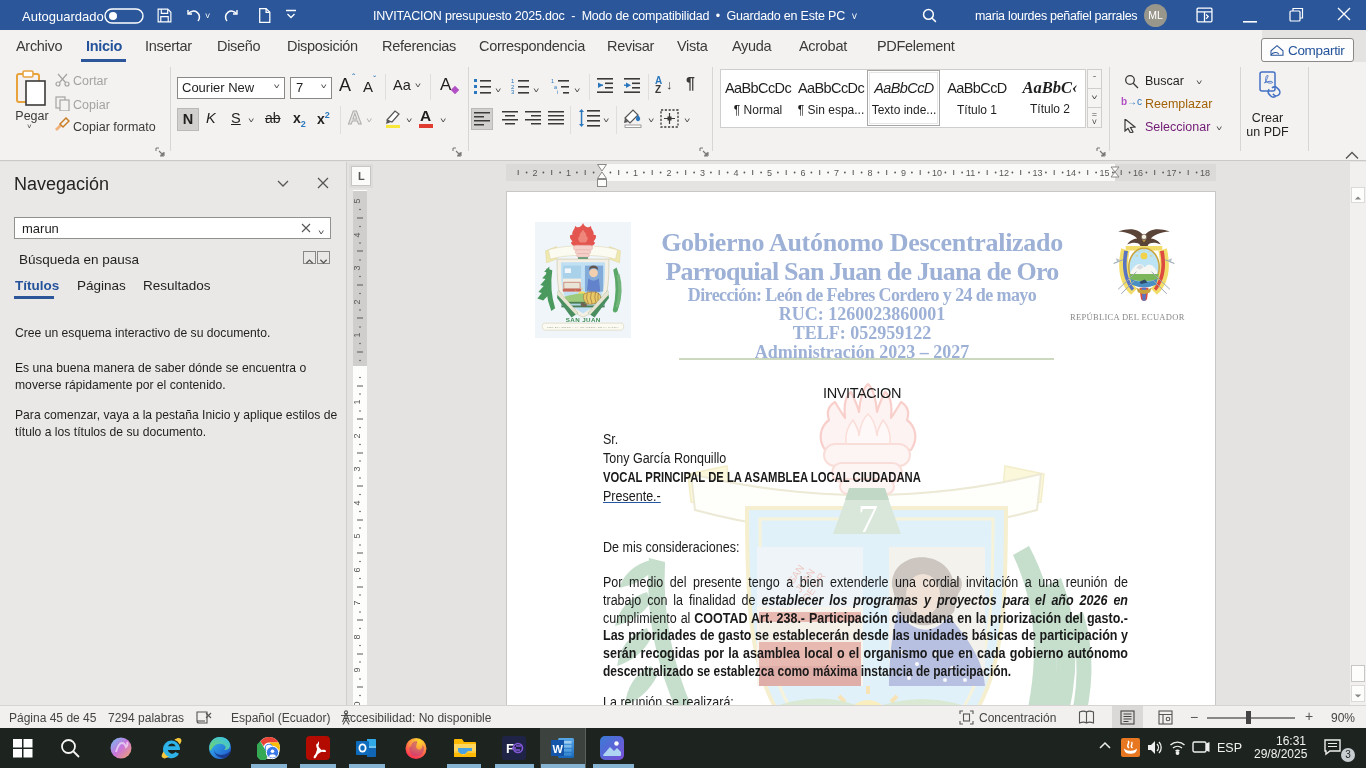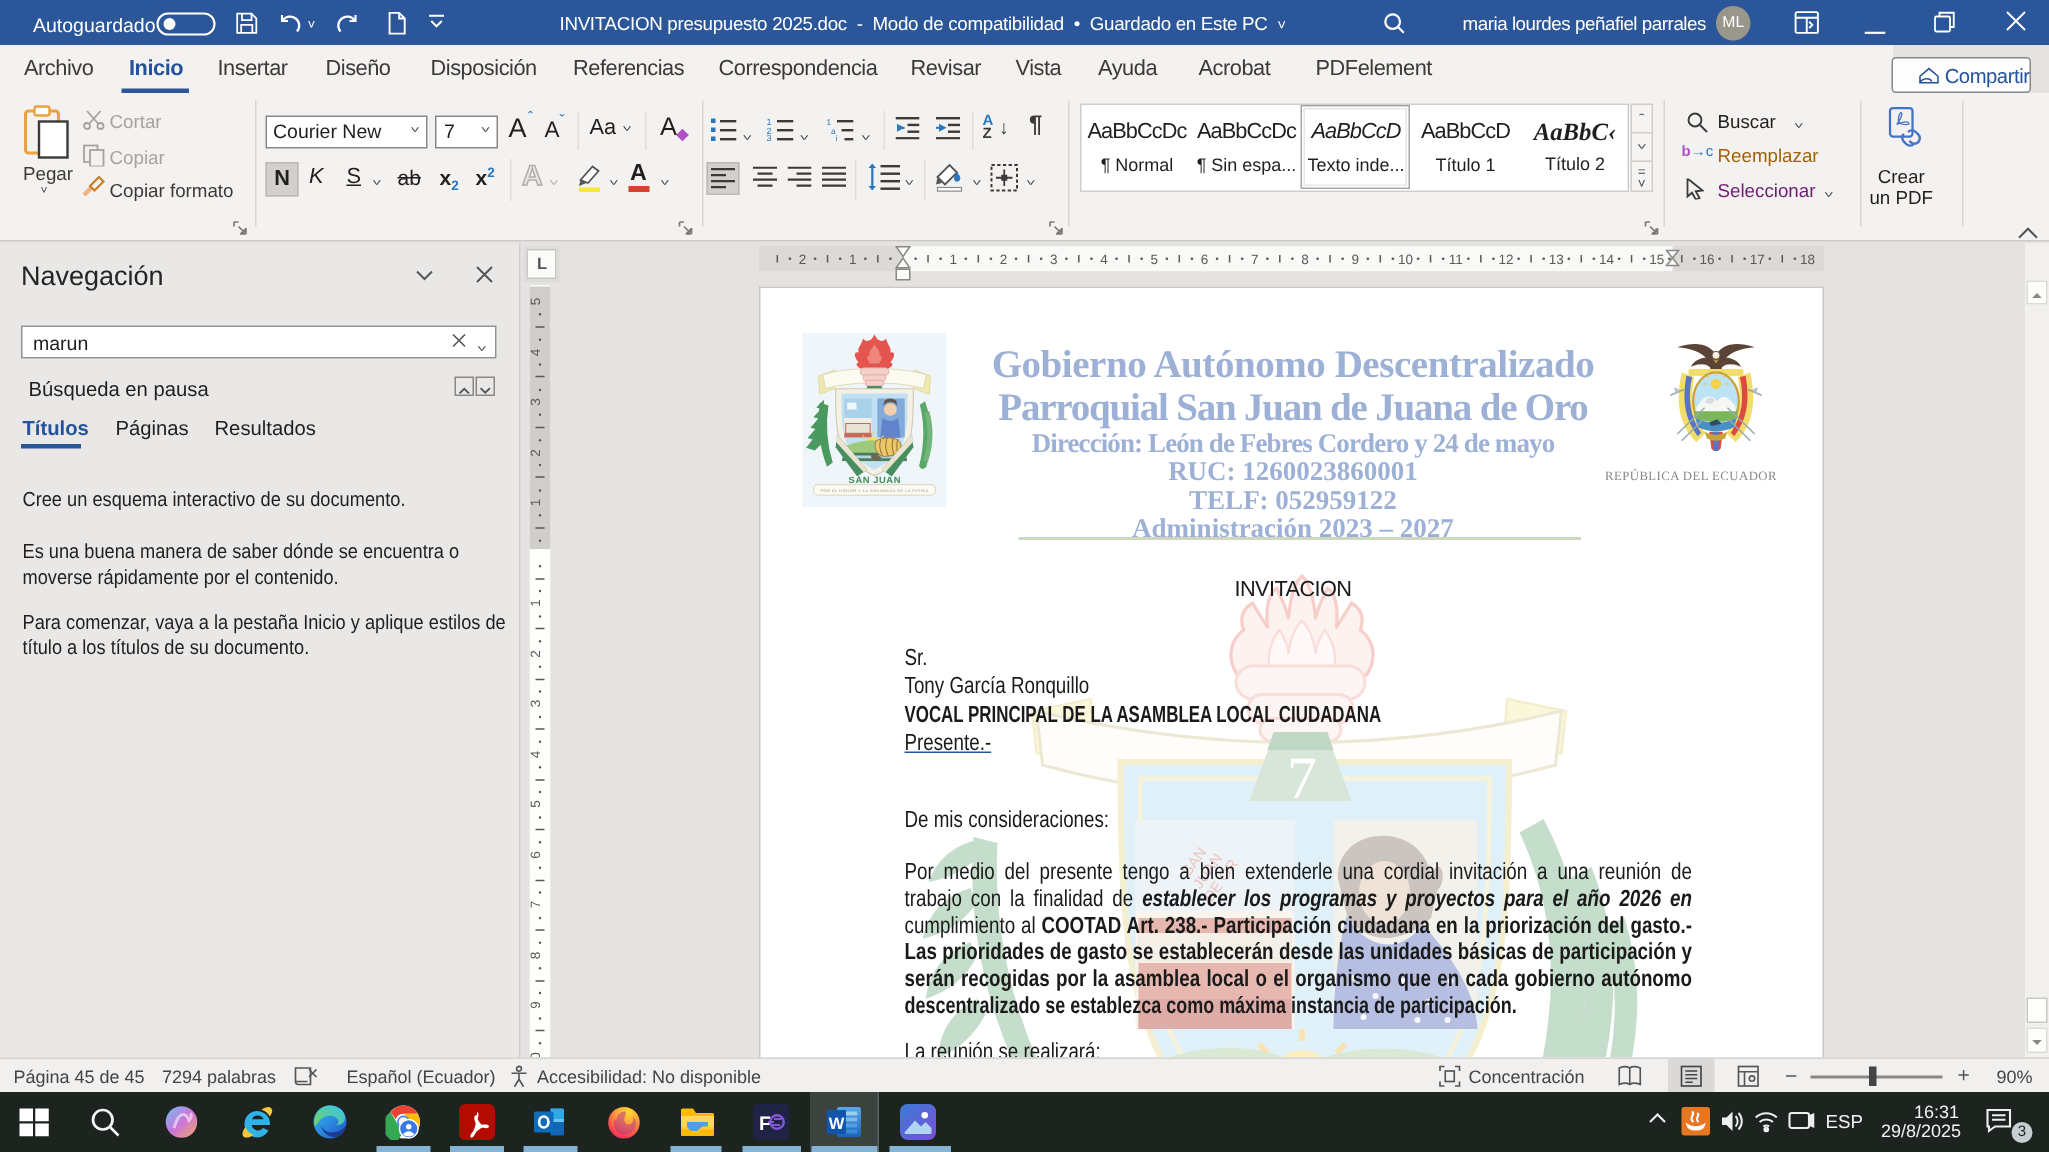--- a/index.html
+++ b/index.html
@@ -92,21 +92,21 @@
     <span class="tab" style="left:217px">Diseño</span>
     <span class="tab" style="left:287px">Disposición</span>
     <span class="tab" style="left:382px">Referencias</span>
     <span class="tab" style="left:479px">Correspondencia</span>
     <span class="tab" style="left:607px">Revisar</span>
     <span class="tab" style="left:677px">Vista</span>
     <span class="tab" style="left:732px">Ayuda</span>
     <span class="tab" style="left:799px">Acrobat</span>
     <span class="tab" style="left:877px">PDFelement</span>
     <span id="inicio-underline"></span>
-    <span class="abs" style="left:1261px;top:8px;width:93px;height:24px;border:1px solid #8a8886;border-radius:3px;background:#fdfdfd;color:#24539b;font-size:13.5px;text-align:right;line-height:23px"><svg width="14" height="12" viewBox="0 0 16 14" style="vertical-align:-1px" fill="none" stroke="#24539b" stroke-width="1.2">
+    <span class="abs" style="left:1261px;top:8px;width:93px;height:24px;border:1px solid #8a8886;border-radius:3px;background:#fdfdfd;color:#24539b;font-size:13.5px;text-align:center;line-height:23px"><svg width="14" height="12" viewBox="0 0 16 14" style="vertical-align:-1px" fill="none" stroke="#24539b" stroke-width="1.2">
           <path d="M1 13V8l7-6 7 6v5z"></path>
           <path d="M1 13c2-4 8-4 9-1"></path>
         </svg> Compartir</span>
   </div>
   <div id="ribbon">
 
     <div class="abs" style="left:14px;top:8px;width:36px;height:36px">
       <svg width="34" height="36" viewBox="0 0 34 36">
           <rect x="3" y="4" width="22" height="28" rx="2" fill="none" stroke="#e8a33d" stroke-width="2"></rect>
           <rect x="9" y="1" width="10" height="6" rx="1.5" fill="#fff" stroke="#e8a33d" stroke-width="1.6"></rect>
@@ -775,21 +775,21 @@
     <span class="s" style="left:196px;top:4px"><svg width="16" height="15" viewBox="0 0 16 15" fill="none" stroke="#555" stroke-width="1.1">
           <path d="M1 2h10v11H3a2 2 0 0 1-2-2z"></path>
           <path d="M1 11h8"></path>
           <path d="M10 3l5 5M15 3l-5 5"></path>
         </svg></span>
     <span class="s" style="left:231px">Español (Ecuador)</span>
     <span class="s" style="left:340px;top:4px"><svg width="15" height="16" viewBox="0 0 15 16" fill="none" stroke="#555" stroke-width="1.1">
           <circle cx="6" cy="2.5" r="1.6"></circle>
           <path d="M1 5.5h10M6 5.5v4M6 9.5l-3 5M6 9.5l3 5"></path>
         </svg></span>
-    <span class="s" style="left:358px">Accesibilidad: No disponible</span>
+    <span class="s" style="left:342px">Accesibilidad: No disponible</span>
     <span class="s" style="left:959px;top:4px"><svg width="15" height="15" viewBox="0 0 15 15" fill="none" stroke="#555" stroke-width="1.1">
           <path d="M1 4V1h3M11 1h3v3M14 11v3h-3M4 14H1v-3"></path>
           <rect x="4.5" y="4" width="6" height="7"></rect>
         </svg></span>
     <span class="s" style="left:979px">Concentración</span>
     <span class="s" style="left:1078px;top:4px"><svg width="17" height="15" viewBox="0 0 17 15" fill="none" stroke="#555" stroke-width="1.1">
           <path d="M8.5 2C7 1 4 1 1.5 2v11C4 12 7 12 8.5 13 10 12 13 12 15.5 13V2C13 1 10 1 8.5 2zM8.5 2v11"></path>
         </svg></span>
     <span class="abs" style="left:1112px;top:0;width:31px;height:23px;background:#dbd9d7"></span>
     <span class="s" style="left:1120px;top:4px"><svg width="15" height="15" viewBox="0 0 15 15" fill="none" stroke="#444" stroke-width="1.1">

